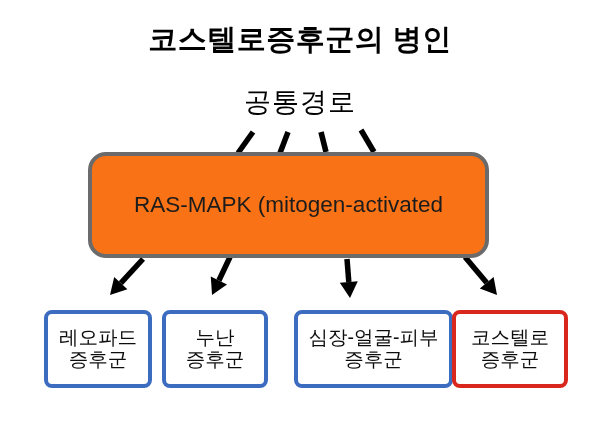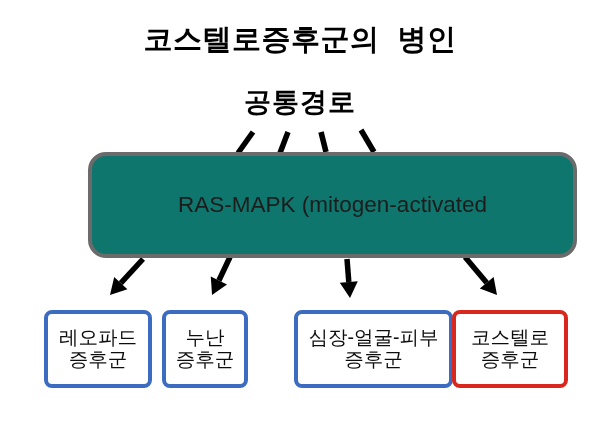--- a/index.html
+++ b/index.html
@@ -4,44 +4,44 @@
 <style>
   html,body{margin:0;padding:0;}
   body{
     width:600px;height:422px;position:relative;background:#ffffff;
     font-family:"Liberation Sans","DejaVu Sans",sans-serif;
     overflow:hidden;
   }
   .stage{position:absolute;inset:0;width:600px;height:422px;}
   .title{
     position:absolute;top:20px;left:0;width:600px;text-align:center;
-    font-size:29px;font-weight:bold;color:#000;letter-spacing:0.5px;font-family:Liberation Mono, monospace;
+    font-size:29px;font-weight:bold;color:#000;letter-spacing:0.5px;
   }
   .subtitle{
     position:absolute;top:84px;left:0;width:600px;text-align:center;
-    font-size:27px;font-weight:bold;color:#000;letter-spacing:1px;
+    font-size:27px;font-weight:normal;color:#000;letter-spacing:1px;
   }
   .central-box{
-    position:absolute;left:88px;top:152px;width:489px;height:106px;
+    position:absolute;left:88px;top:152px;width:401px;height:106px;
     box-sizing:border-box;border:4px solid #6b6b6b;border-radius:18px;
-    background:#0f766e;display:flex;align-items:center;justify-content:center;
+    background:#f97316;display:flex;align-items:center;justify-content:center;
     z-index:2;
   }
   .central-box .txt{
     text-align:center;font-size:22.5px;line-height:1.32;color:#1c1c1c;
   }
   .syn-box{
     position:absolute;top:310px;height:78px;box-sizing:border-box;
     border:4px solid #3b6cc0;border-radius:8px;background:#fff;
     display:flex;flex-direction:column;align-items:center;justify-content:center;
     z-index:2;
   }
   .syn-box .l{font-size:19.5px;line-height:1.12;color:#0d0d0d;text-align:center;white-space:nowrap;}
   .b1{left:44px;width:108px;}
-  .b2{left:162px;width:86px;}
+  .b2{left:162px;width:106px;}
   .b3{left:278px;width:159px;}
   .b4{left:452px;width:116px;}
   svg.overlay{position:absolute;left:0;top:0;z-index:1;pointer-events:none;}
 </style>
 </head>
 <body>
 
 <div class="stage">
 
   <div class="title">코스텔로증후군의 병인</div>

